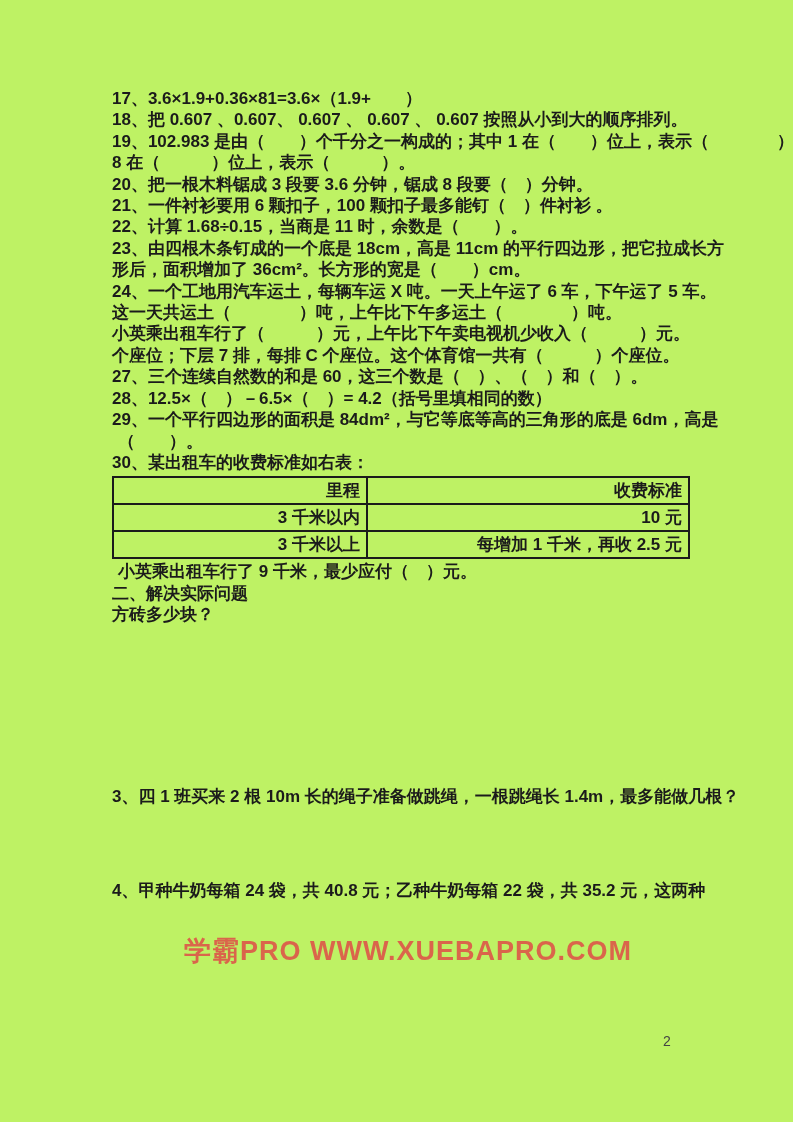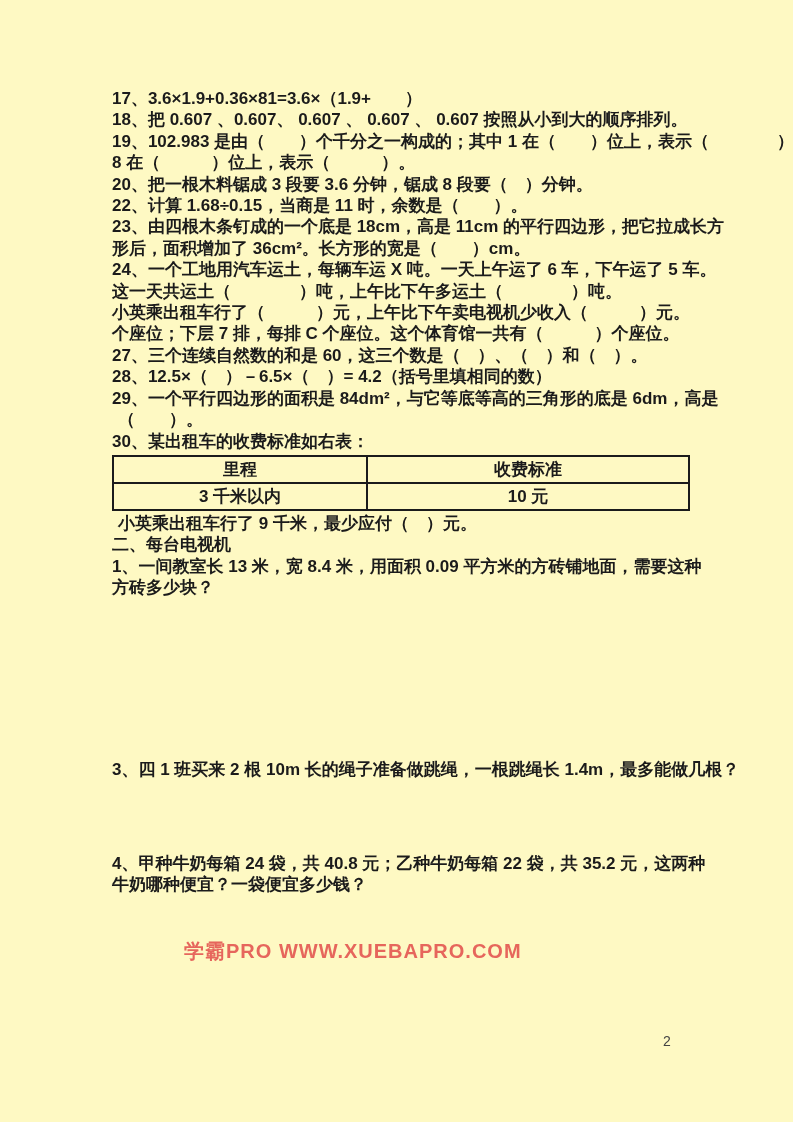--- a/index.html
+++ b/index.html
@@ -1,69 +1,70 @@
 <!DOCTYPE html>
 <html><head>
 <meta charset="utf-8">
 <style>
   html,body { margin:0; padding:0; background:#ffffff; }
   .page {
     position:relative;
     width:793px; height:1122px;
-    background:#fef9c3;
+    background:#bef264;
     overflow:hidden;
     font-family:"Liberation Sans","DejaVu Sans",sans-serif;
   }
   .content {
     position:absolute; left:112px; top:88px; width:580px;
   }
   .line {
     font-size:17px; line-height:21.4px; font-weight:700;
     color:#1b1b1b; white-space:nowrap;
   }
   .indent-sm { padding-left:6px; }
   .fare-table {
     border-collapse:collapse;
     margin:3px 0 2px 0;
     table-layout:fixed;
   }
   .fare-table td, .fare-table th {
     border:2px solid #1b1b1b;
     font-size:17px; font-weight:700; color:#1b1b1b;
-    text-align:center; padding:1px 6px; height:20px;
+    text-align:right; padding:1px 6px; height:20px;
     white-space:nowrap; overflow:hidden;
   }
   .col-mileage { width:240px; }
   .col-fee { width:308px; }
   .fee-header-pad { padding-left:16px; }
   .sp-a { height:74px; }
   .sp-b { height:86px; }
   .sp-c { height:73px; }
   .watermark {
     position:absolute; left:184px; top:936px;
-    font-size:20px; line-height:30px; font-weight:700;
+    font-size:27px; line-height:30px; font-weight:700;
     color:rgba(224,70,70,0.82);
     letter-spacing:1px; white-space:nowrap;
     pointer-events:none;
   }
   .page-number {
     position:absolute; left:663px; top:1033px;
     font-size:14px; color:#444444;
   }
 </style>
 </head>
 <body>
 
 <div class="page">
   <div class="content">
     <div class="line">17、3.6×1.9+0.36×81=3.6×（1.9+　　）</div>
     <div class="line">18、把 0.607 、0.607、 0.607 、 0.607 、 0.607 按照从小到大的顺序排列。</div>
     <div class="line">19、102.983 是由（　　）个千分之一构成的；其中 1 在（　　）位上，表示（　　　　），</div>
     <div class="line">8 在（　　　）位上，表示（　　　）。</div>
     <div class="line">20、把一根木料锯成 3 段要 3.6 分钟，锯成 8 段要（　）分钟。</div>
+    <div class="line">21、一件衬衫要用 6 颗扣子，100 颗扣子最多能钉（　）件衬衫 。</div>
     <div class="line">22、计算 1.68÷0.15，当商是 11 时，余数是（　　）。</div>
     <div class="line">23、由四根木条钉成的一个底是 18cm，高是 11cm 的平行四边形，把它拉成长方</div>
     <div class="line">形后，面积增加了 36cm²。长方形的宽是（　　）cm。</div>
     <div class="line">24、一个工地用汽车运土，每辆车运 X 吨。一天上午运了 6 车，下午运了 5 车。</div>
     <div class="line">这一天共运土（　　　　）吨，上午比下午多运土（　　　　）吨。</div>
     <div class="line">小英乘出租车行了（　　　）元，上午比下午卖电视机少收入（　　　）元。</div>
     <div class="line">个座位；下层 7 排，每排 C 个座位。这个体育馆一共有（　　　）个座位。</div>
     <div class="line">27、三个连续自然数的和是 60，这三个数是（　）、（　）和（　）。</div>
     <div class="line">28、12.5×（　）－6.5×（　）= 4.2（括号里填相同的数）</div>
     <div class="line">29、一个平行四边形的面积是 84dm²，与它等底等高的三角形的底是 6dm，高是</div>
@@ -73,30 +74,32 @@
     <table class="fare-table">
       <tbody>
         <tr>
           <th class="col-mileage">里程</th>
           <th class="col-fee fee-header-pad">收费标准</th>
         </tr>
         <tr>
           <td> 3 千米以内</td>
           <td>10 元</td>
         </tr>
+        <tr>
+          <td>3 千米以上</td>
+          <td>每增加 1 千米，再收 2.5 元</td>
+        </tr>
       </tbody>
     </table>
 
     <div class="line indent-sm">小英乘出租车行了 9 千米，最少应付（　）元。</div>
-    <div class="line">二、每台电视机</div>
-    <div class="line">1、一间教室长 13 米，宽 8.4 米，用面积 0.09 平方米的方砖铺地面，需要这种</div>
+    <div class="line">二、解决实际问题</div>
     <div class="line">方砖多少块？</div>
     <div class="sp-a"></div>
     <div class="sp-b"></div>
     <div class="line">3、四 1 班买来 2 根 10m 长的绳子准备做跳绳，一根跳绳长 1.4m，最多能做几根？</div>
     <div class="sp-c"></div>
     <div class="line">4、甲种牛奶每箱 24 袋，共 40.8 元；乙种牛奶每箱 22 袋，共 35.2 元，这两种</div>
-    <div class="line">牛奶哪种便宜？一袋便宜多少钱？</div>
   </div>
 
   <div class="watermark">学霸PRO WWW.XUEBAPRO.COM</div>
   <div class="page-number">2</div>
 </div>
 
 </body></html>

